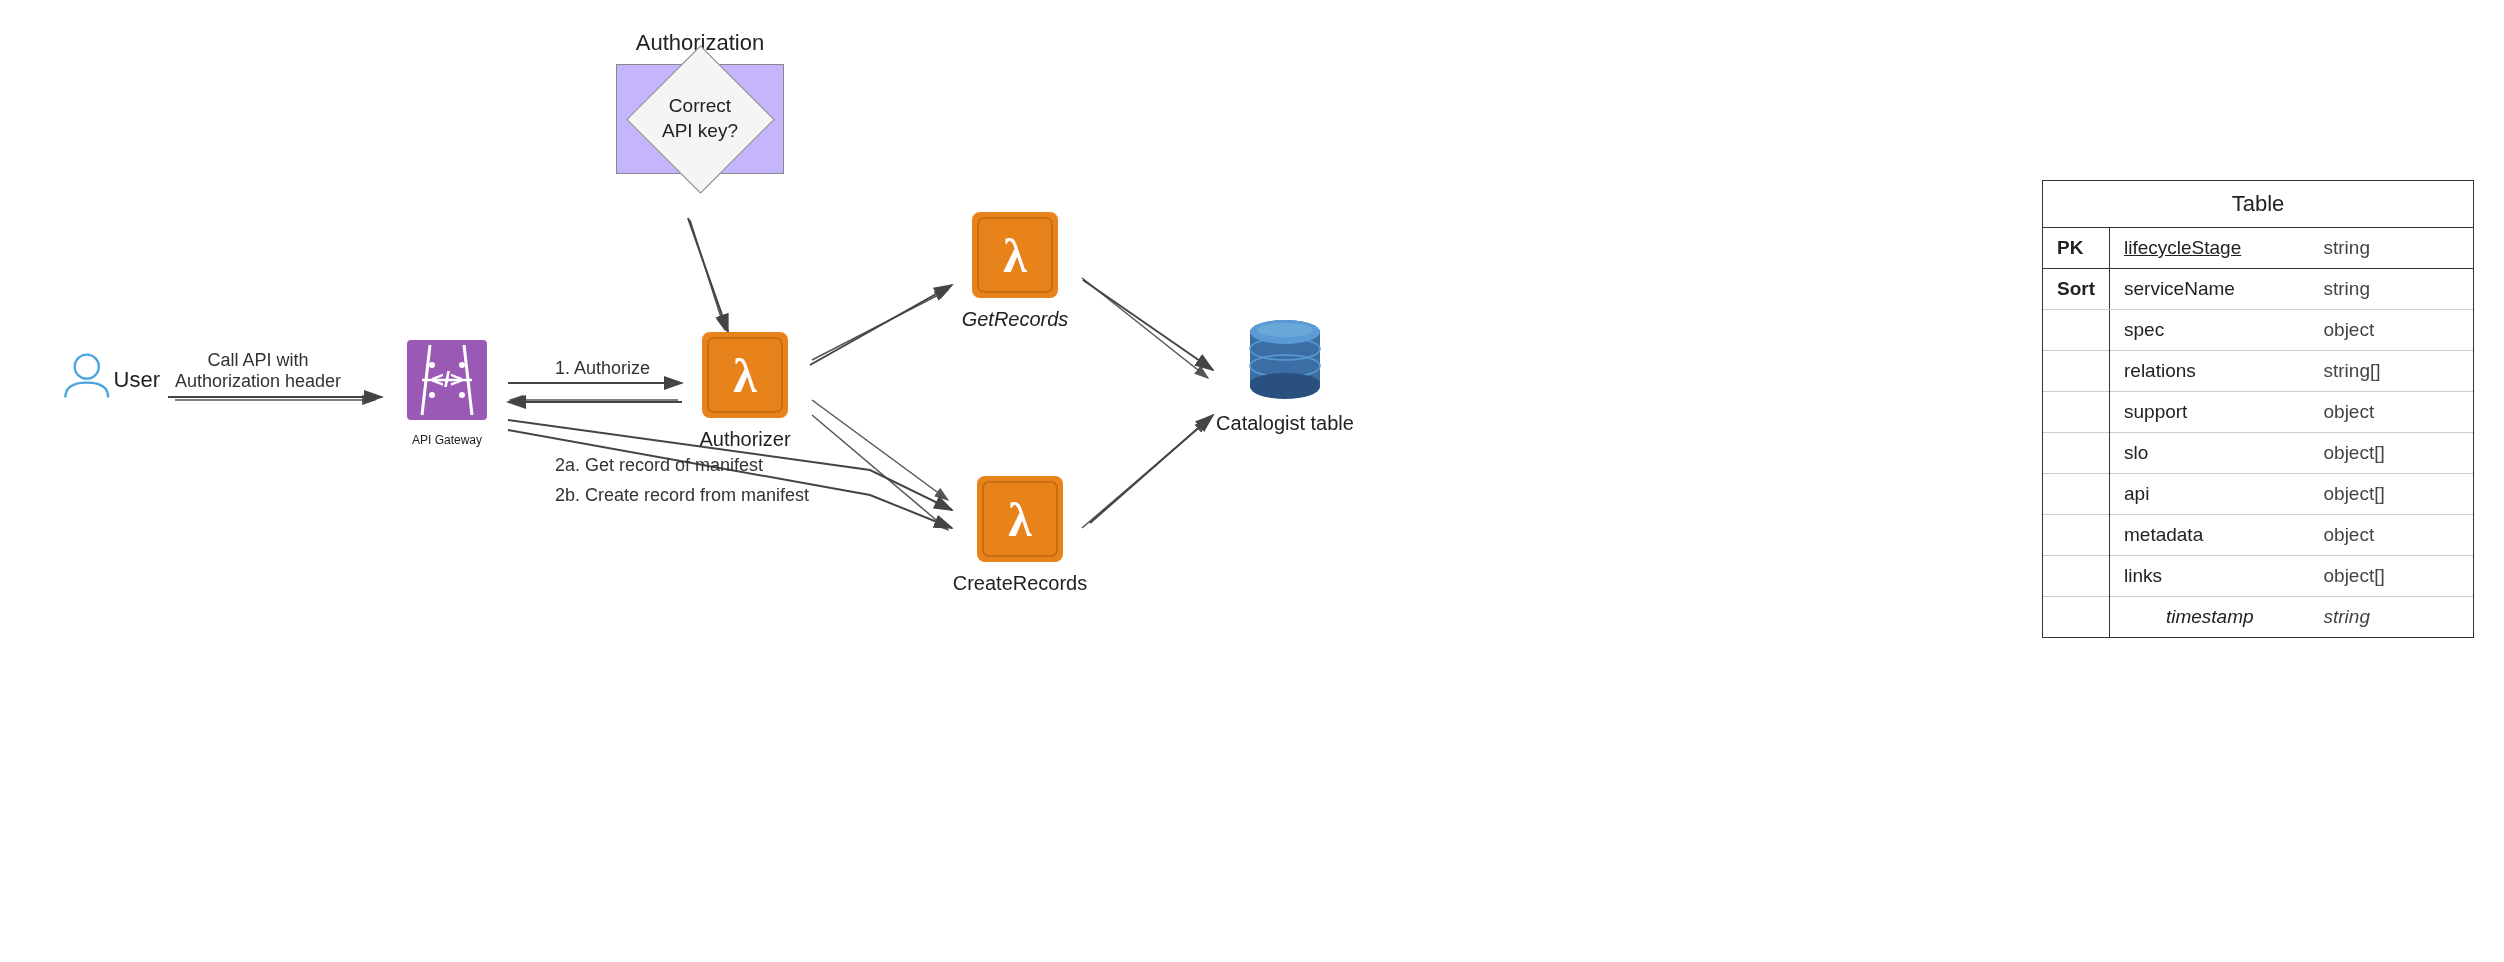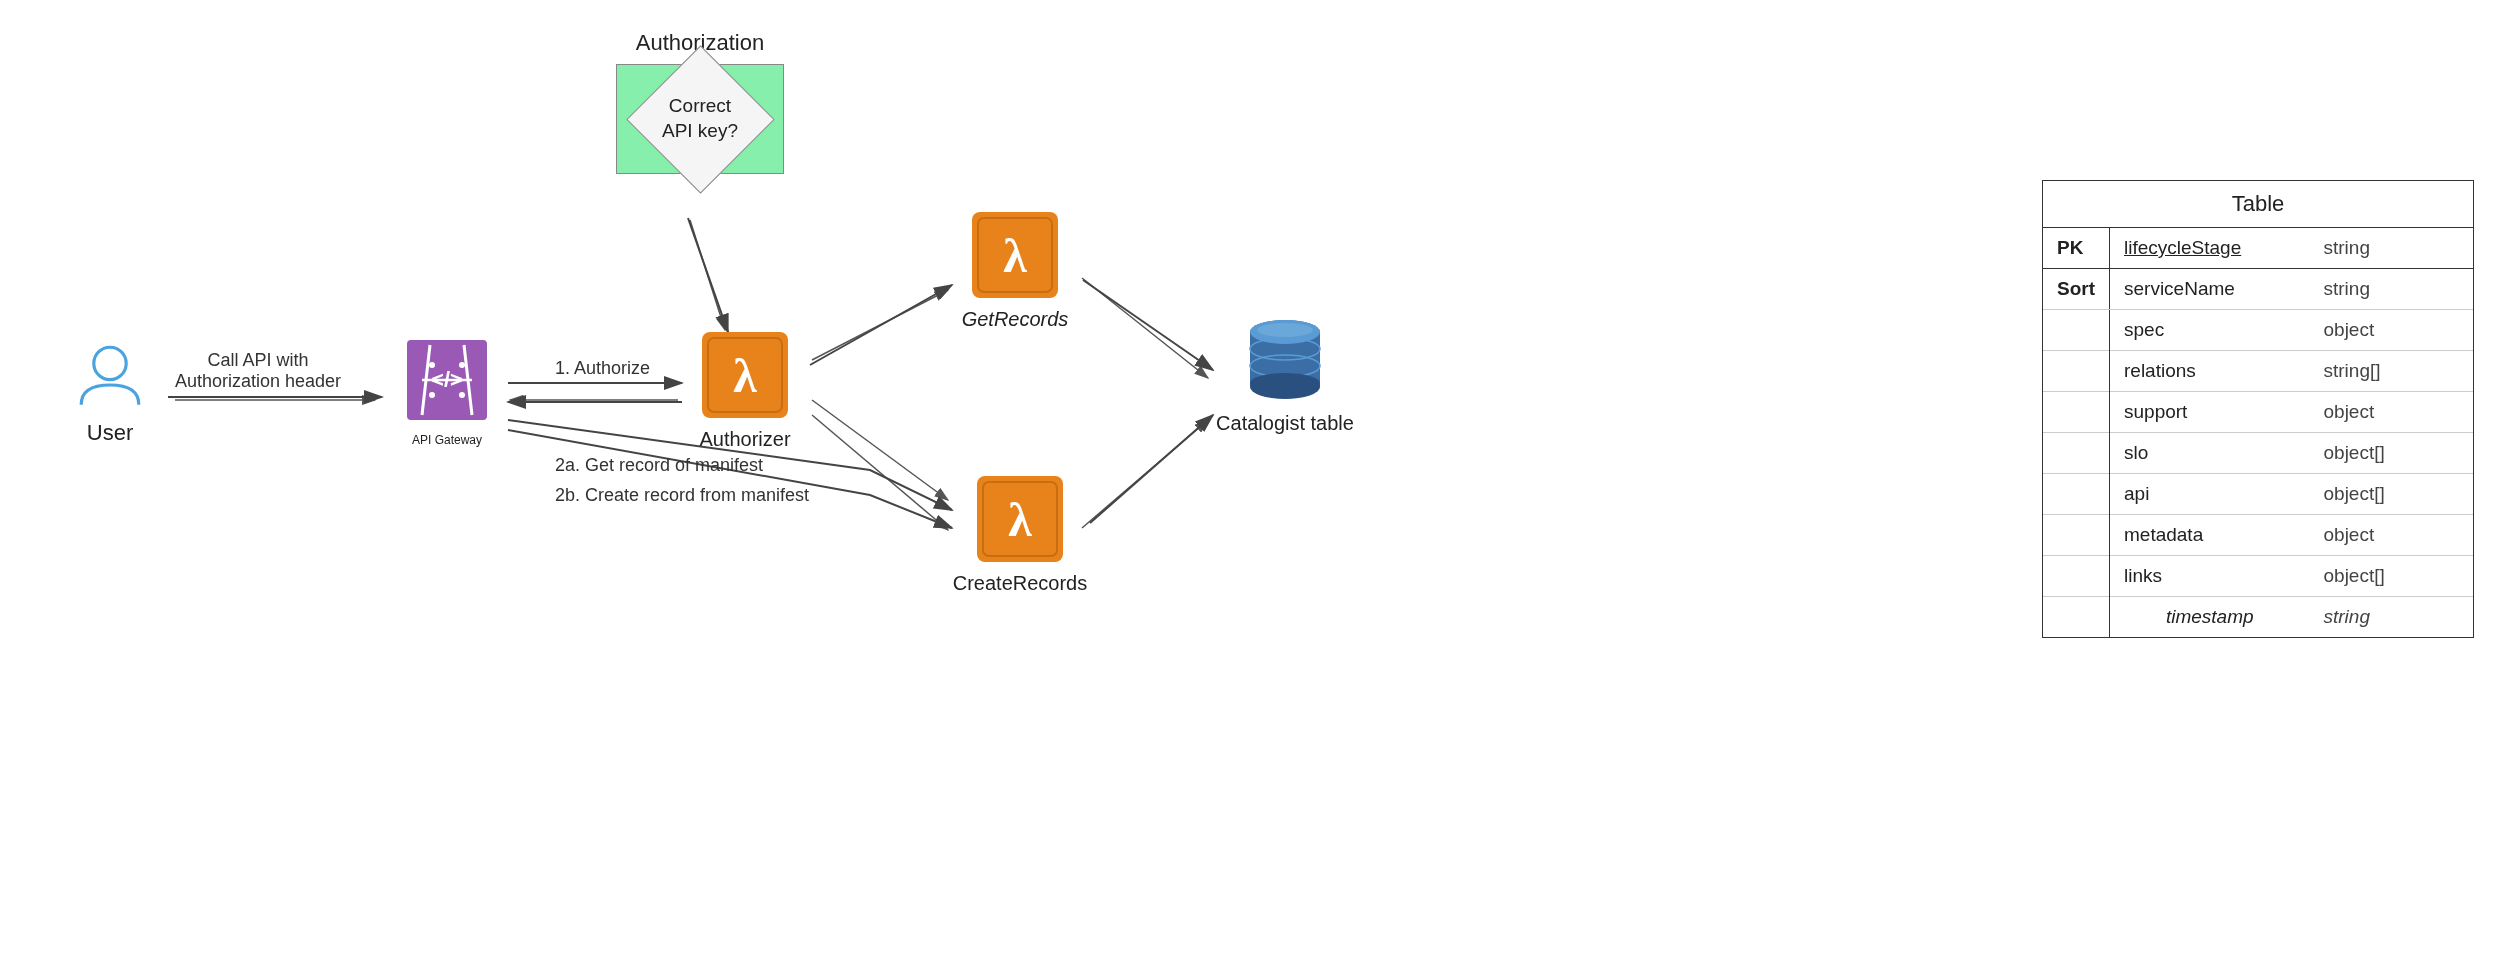--- a/index.html
+++ b/index.html
@@ -25,21 +25,21 @@
       width: 100%; height: 100%;
       pointer-events: none;
     }
 
     
     .node-user {
       position: absolute;
       left: 60px;
       top: 360px;
       display: flex;
-      flex-direction: column;
+      flex-direction: row;
       align-items: center;
       width: 100px;
     }
     .user-icon {
       width: 72px;
       height: 72px;
     }
     .node-label {
       margin-top: 8px;
       font-size: 22px;
@@ -299,21 +299,21 @@
       <circle cx="30" cy="30" r="3" fill="white"></circle>
       <circle cx="30" cy="60" r="3" fill="white"></circle>
       <circle cx="60" cy="30" r="3" fill="white"></circle>
       <circle cx="60" cy="60" r="3" fill="white"></circle>
     </svg>
     <span class="node-label" style="margin-top:8px; font-size:12px;">API Gateway</span>
   </div>
 
   <div class="node-auth-box" style="left:600px; top:30px; width:200px;">
     <span class="auth-label-top">Authorization</span>
-    <div style="width:168px; height:110px; border:1.5px solid #888; background:#86efac; display:flex; align-items:center; justify-content:center; position:relative;">
+    <div style="width:168px; height:110px; border:1.5px solid #888; background:#c4b5fd; display:flex; align-items:center; justify-content:center; position:relative;">
 
       <div style="width:105px; height:105px; border:1.5px solid #888; transform:rotate(45deg); position:absolute; background:#f5f5f5;"></div>
       <div class="auth-diamond-text" style="position:relative; z-index:2; text-align:center; font-size:19px; line-height:1.3;">
         Correct<br>API key?
       </div>
     </div>
   </div>
 
   <div class="node-authorizer" style="left:680px; top:330px;">
 

